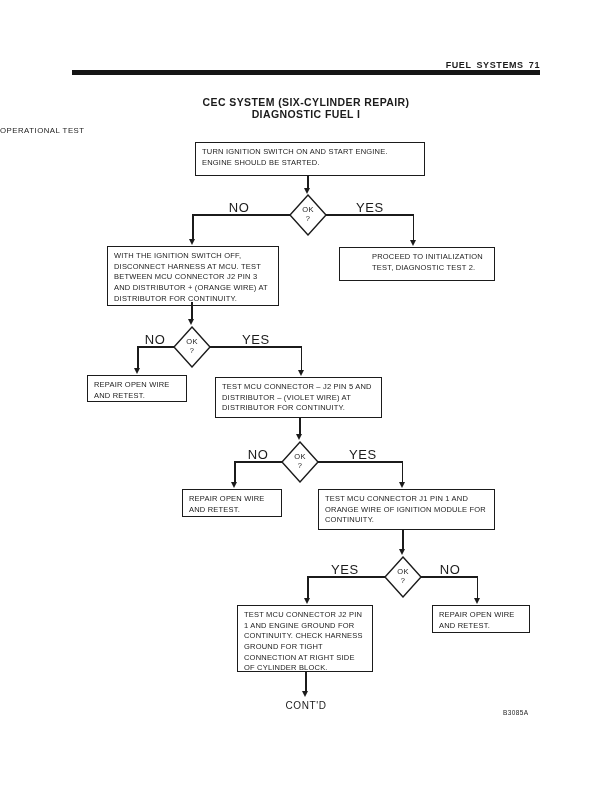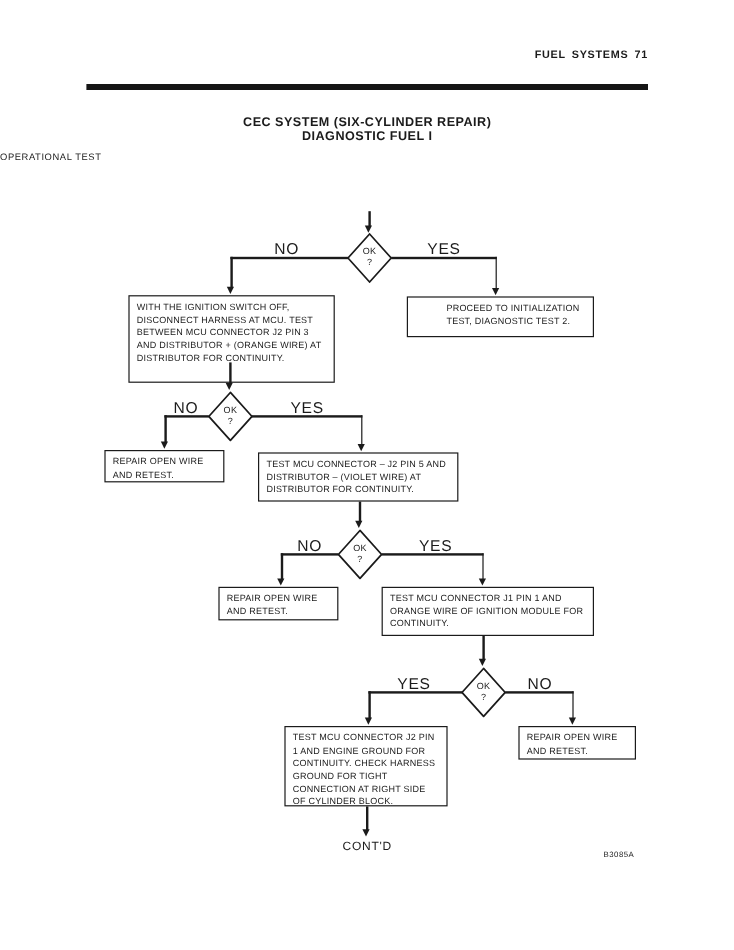--- a/index.html
+++ b/index.html
@@ -44,29 +44,30 @@
     font-size:13px; letter-spacing:0.6px;
   }
   .contd { position:absolute; font-size:10px; letter-spacing:0.6px; text-align:center; }
   .figcode { position:absolute; font-size:6.5px; letter-spacing:0.4px; }
 </style>
 </head>
 <body>
 
 <div class="page">
 
-  <div class="hdr" style="top:40px; right:72px;">FUEL SYSTEMS  71</div>
+  <div class="hdr" style="top:60px; right:72px;">FUEL SYSTEMS  71</div>
   <div class="rule" style="left:72px; top:70px; width:468px; height:5px;"></div>
 
   <div class="title-line" style="top:96px;">CEC SYSTEM (SIX-CYLINDER REPAIR)</div>
   <div class="title-line" style="top:108px;">DIAGNOSTIC FUEL I</div>
   <div class="subtitle" style="top:126px;">OPERATIONAL TEST</div>
 
+  <div class="box" style="left:195px; top:142px; width:230px; height:34px;">TURN IGNITION SWITCH ON AND START ENGINE. ENGINE SHOULD BE STARTED.</div>
 
-  <div class="box" style="left:107px; top:246px; width:172px; height:73px;">WITH THE IGNITION SWITCH OFF, DISCONNECT HARNESS AT MCU. TEST BETWEEN MCU CONNECTOR J2 PIN 3 AND DISTRIBUTOR + (ORANGE WIRE) AT DISTRIBUTOR FOR CONTINUITY.</div>
+  <div class="box" style="left:107px; top:246px; width:172px; height:60px;">WITH THE IGNITION SWITCH OFF, DISCONNECT HARNESS AT MCU. TEST BETWEEN MCU CONNECTOR J2 PIN 3 AND DISTRIBUTOR + (ORANGE WIRE) AT DISTRIBUTOR FOR CONTINUITY.</div>
 
   <div class="box" style="left:339px; top:247px; width:156px; height:34px;padding-left:32px;">PROCEED TO INITIALIZATION TEST, DIAGNOSTIC TEST 2.</div>
 
   <div class="box" style="left:87px; top:375px; width:100px; height:27px;">REPAIR OPEN WIRE AND RETEST.</div>
 
   <div class="box" style="left:215px; top:377px; width:167px; height:41px;">TEST MCU CONNECTOR – J2 PIN 5 AND DISTRIBUTOR – (VIOLET WIRE) AT DISTRIBUTOR FOR CONTINUITY.</div>
 
   <div class="box" style="left:182px; top:489px; width:100px; height:28px;">REPAIR OPEN WIRE AND RETEST.</div>
 
   <div class="box" style="left:318px; top:489px; width:177px; height:41px;">TEST MCU CONNECTOR J1 PIN 1 AND ORANGE WIRE OF IGNITION MODULE FOR CONTINUITY.</div>

